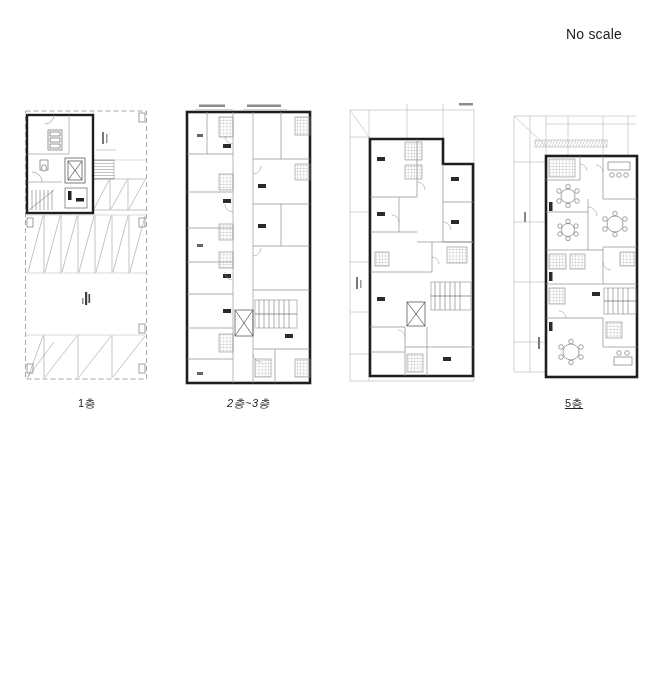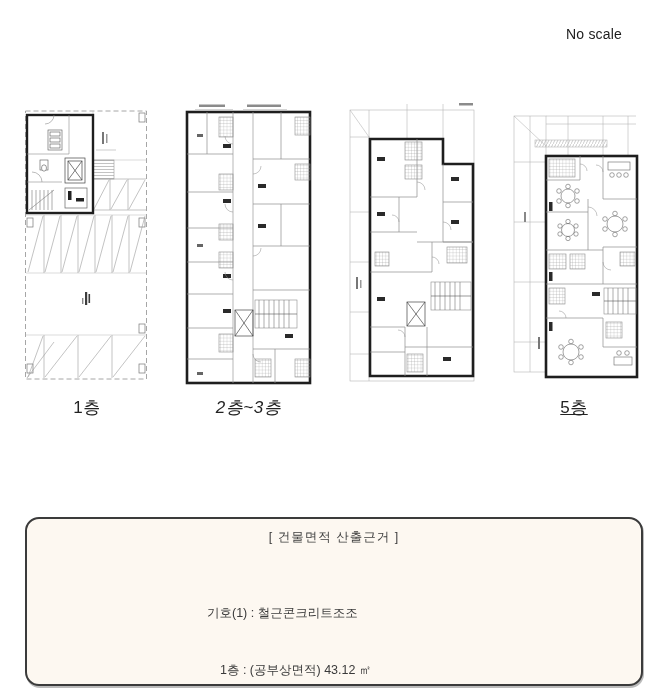--- a/index.html
+++ b/index.html
@@ -6,21 +6,21 @@
   .canvas{
     position:relative;width:662px;height:700px;background:#ffffff;
     font-family:"Liberation Sans",sans-serif;color:#2e2e2e;overflow:hidden;
   }
   .scale-note{
     position:absolute;left:566px;top:26px;font-size:14px;color:#1c1c1c;letter-spacing:0.2px;
   }
   .plan{position:absolute;}
   .plan svg{display:block;}
   .plan-label{
-    position:absolute;top:396px;height:20px;font-size:17px;color:#222;
+    position:absolute;top:396px;height:20px;font-size:11px;color:#222;
     text-align:center;letter-spacing:0.5px;
   }
   .lbl-1{left:24px;width:126px;}
   .lbl-2{left:185px;width:127px;font-style:italic;}
   .lbl-3{left:347px;width:130px;}
   .lbl-4{left:508px;width:132px;text-decoration:underline;}
   .info-box{
     position:absolute;left:25px;top:517px;width:618px;height:169px;
     border:2px solid #3b3b3b;border-radius:14px;background:#fdf8f1;
     box-shadow:1px 2px 0 rgba(60,60,60,0.35);
@@ -489,25 +489,14 @@
           <path d="M58,216 A7,7 0 0 0 51,209"></path>
         <path d="M95,70 A7,7 0 0 0 88,63"></path>
       </g>
     </svg>
   </div>
 
   <div class="plan-label lbl-1">1층</div>
   <div class="plan-label lbl-2">2층~3층</div>
   <div class="plan-label lbl-4">5층</div>
 
-  <div class="info-box">
-    <div class="info-title">[ 건물면적 산출근거 ]</div>
-    <div class="info-lines">
-      <span class="info-line">기호(1) : 철근콘크리트조조</span>
-      <span class="info-line indent">1층 : (공부상면적) 43.12 ㎡</span>
-      
-      
-      
-      
-    </div>
-  </div>
 
 </div>
 
 </body></html>

